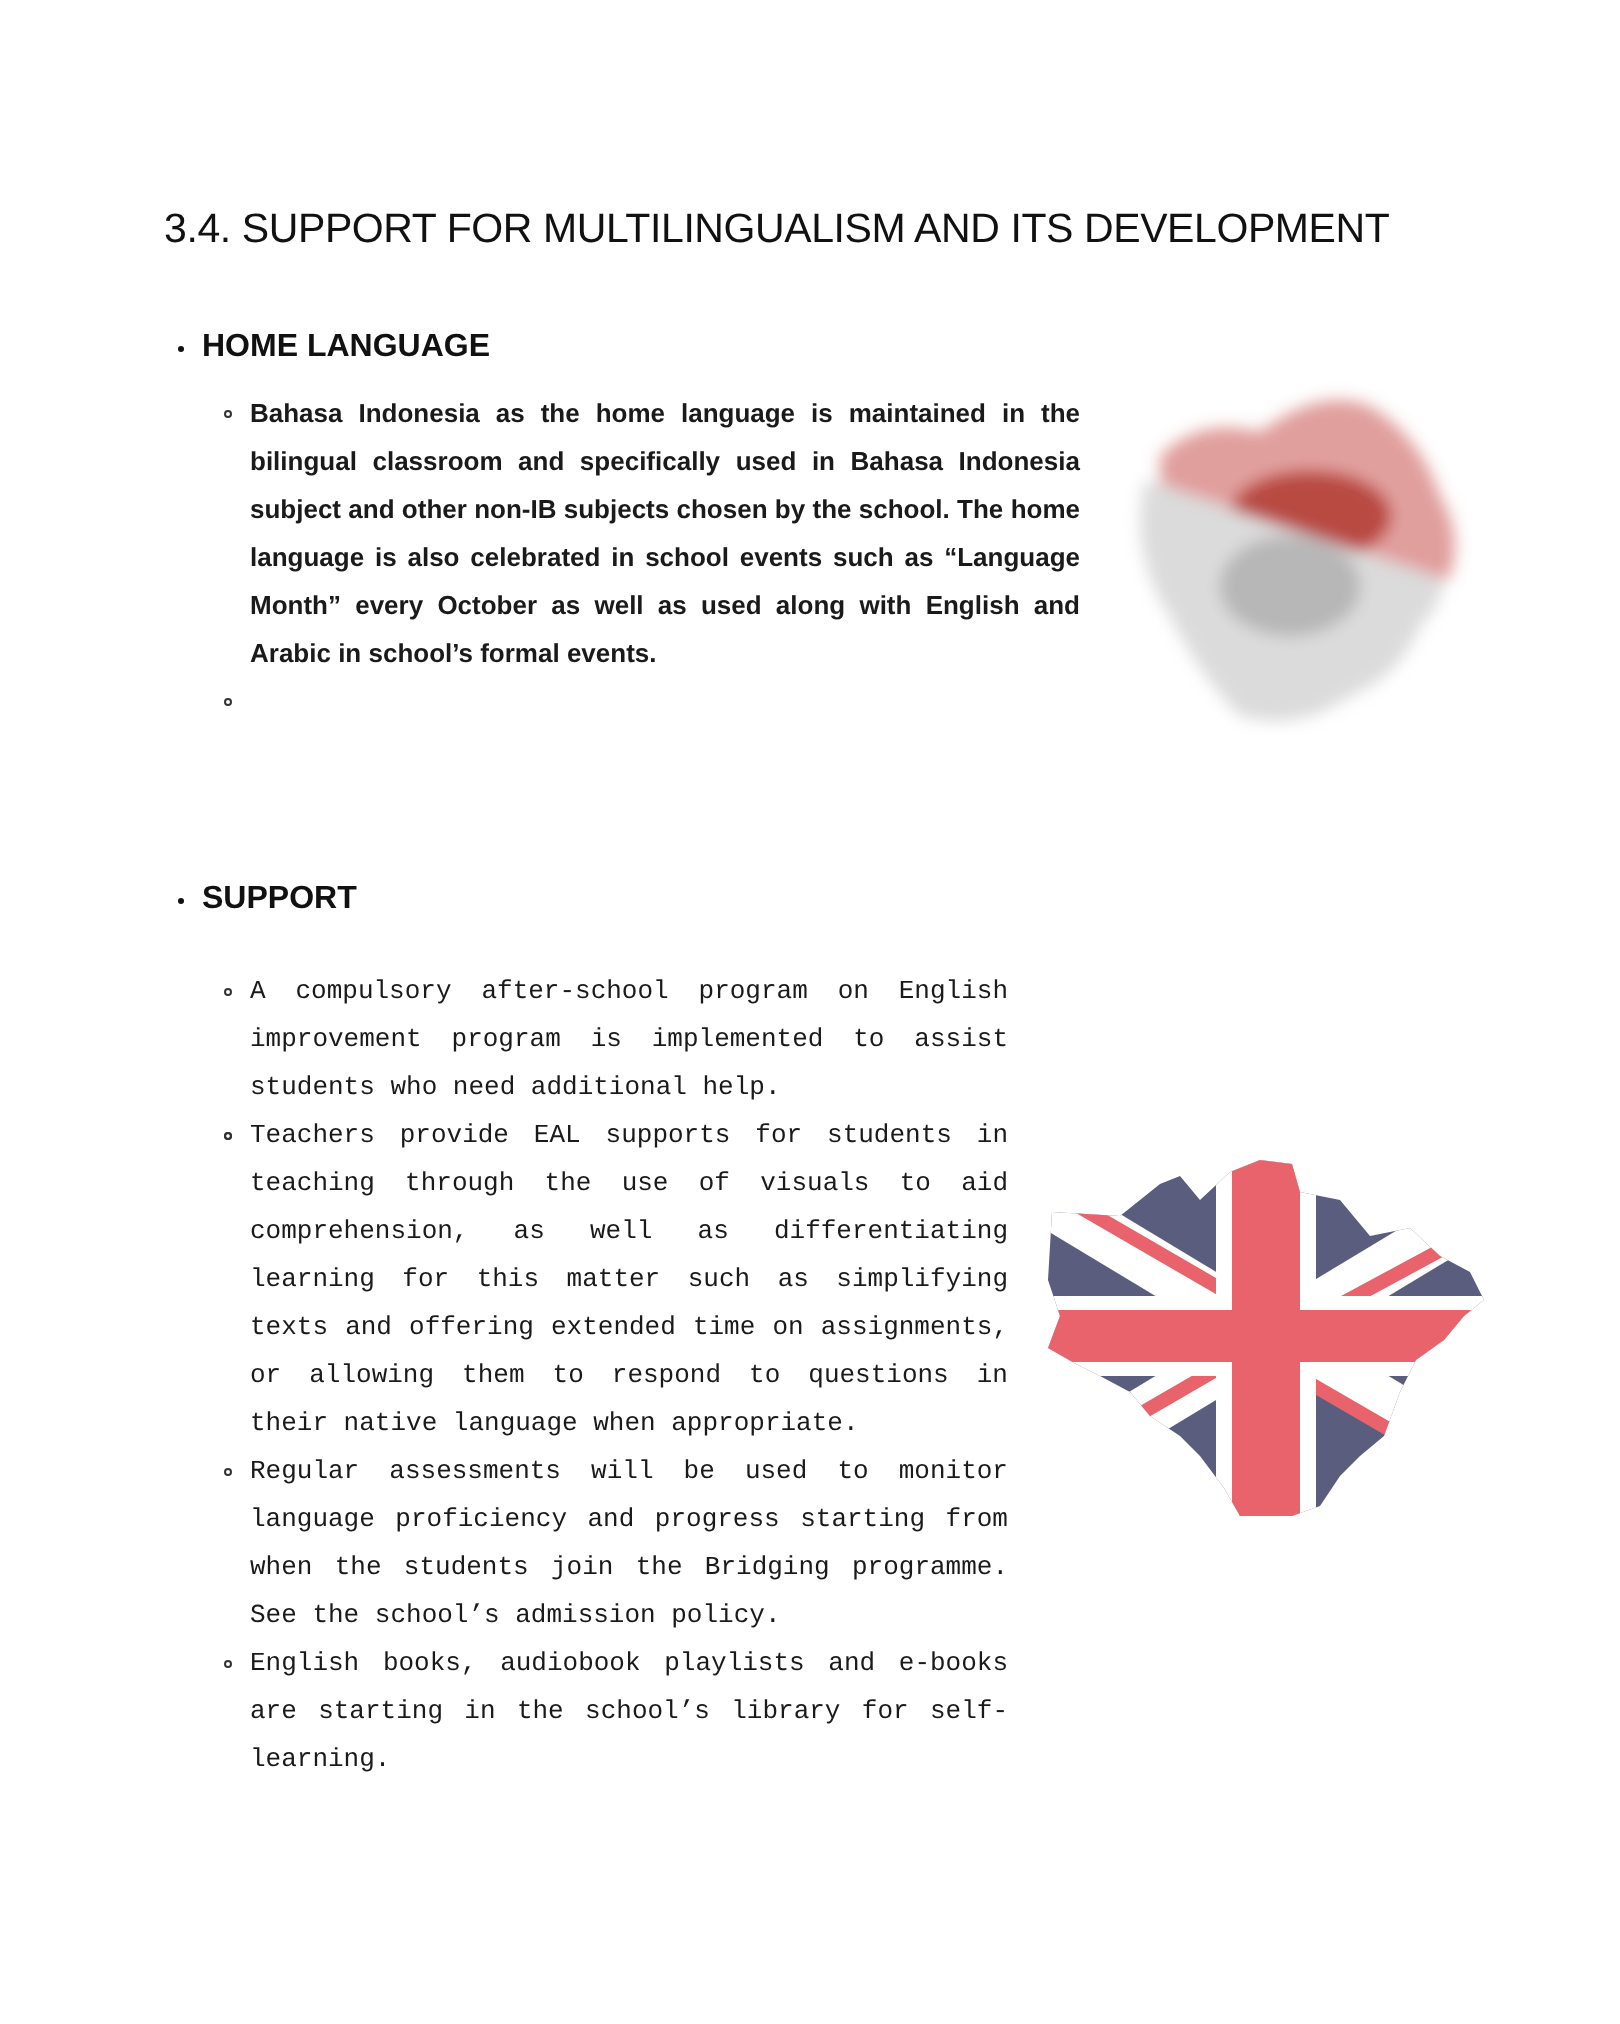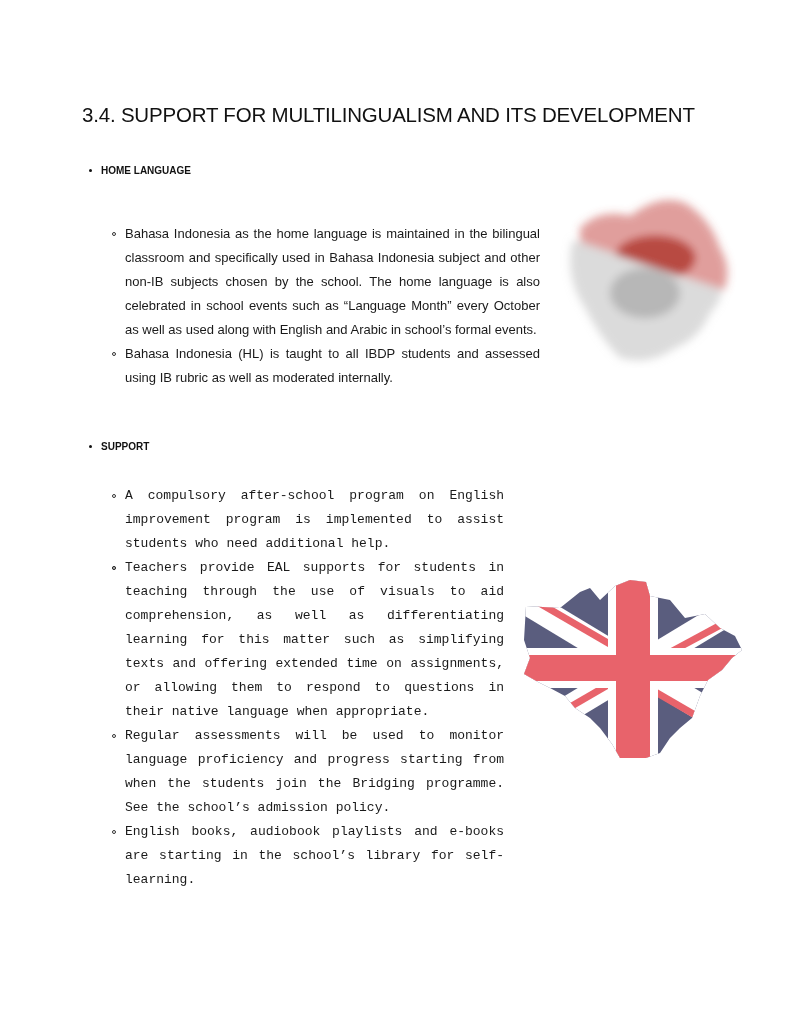--- a/index.html
+++ b/index.html
@@ -7,57 +7,57 @@
     width: 810px; height: 1012px; position: relative; overflow: hidden;
     font-family: "Liberation Sans", sans-serif; color: #1a1a1a;
   }
   .title {
     position: absolute; left: 82px; top: 103px;
     font-size: 20.5px; font-weight: normal; letter-spacing: -0.2px;
     color: #111; white-space: nowrap;
   }
   .section-head {
     position: absolute; left: 89px;
-    font-size: 10px; font-weight: bold; color: #111;
+    font-size: 16px; font-weight: bold; color: #111;
     display: flex; align-items: center;
   }
   .section-head .dot {
     width: 3px; height: 3px; background: #111; border-radius: 50%;
     margin-right: 9px; display: inline-block;
   }
   .sub-list {
     position: absolute; left: 111px; margin: 0; padding: 0; list-style: none;
     font-size: 13px; line-height: 24px; color: #1a1a1a;
   }
   .sub-list li {
     position: relative; padding-left: 14px; text-align: justify;
   }
   .sub-list li .circ {
     position: absolute; left: 1px; top: 10px;
     width: 4px; height: 4px; border: 1px solid #333; border-radius: 50%;
     box-sizing: border-box;
   }
-  #home-list { top: 222px; width: 429px; }
+  #home-list { top: 195px; width: 429px; font-weight: bold; }
   #english-list { top: 484px; width: 393px; font-family: Liberation Mono, monospace; }
   .img-indo { position: absolute; left: 560px; top: 188px; width: 180px; height: 180px; }
   .img-uk { position: absolute; left: 520px; top: 578px; width: 232px; height: 182px; }
 </style>
 </head>
 <body>
 
 <div class="title">3.4. SUPPORT FOR MULTILINGUALISM AND ITS DEVELOPMENT</div>
 
 <div class="section-head" style="top:165px;">
   <span class="dot"></span>
   <span>HOME LANGUAGE</span>
 </div>
 
 <ul class="sub-list" id="home-list">
   <li><span class="circ"></span><span>Bahasa Indonesia as the home language is maintained in the bilingual classroom and specifically used in Bahasa Indonesia subject and other non-IB subjects chosen by the school. The home language is also celebrated in school events such as “Language Month” every October as well as used along with English and Arabic in school’s formal events.</span></li>
-  <li><span class="circ"></span><span>Bahasa Indonesia (HL) is taught to all IBDP students and assessed using IB rubric as well as moderated internally.</span></li>
+  <li><span class="circ"></span></li>
 </ul>
 
 <div class="img-indo">
   <svg width="180" height="180" viewBox="0 0 180 180">
     <defs>
       <filter id="blurA">
           <feGaussianBlur stdDeviation="4"></feGaussianBlur>
         </filter>
       <clipPath id="topHalf">
           <polygon points="0,0 180,0 180,108 0,48"></polygon>

